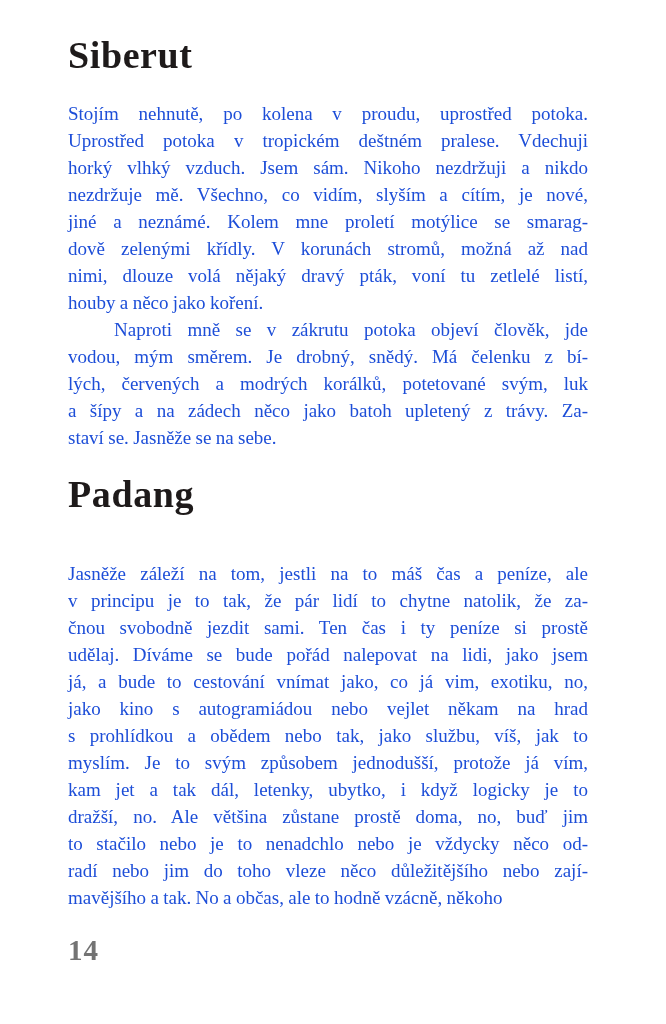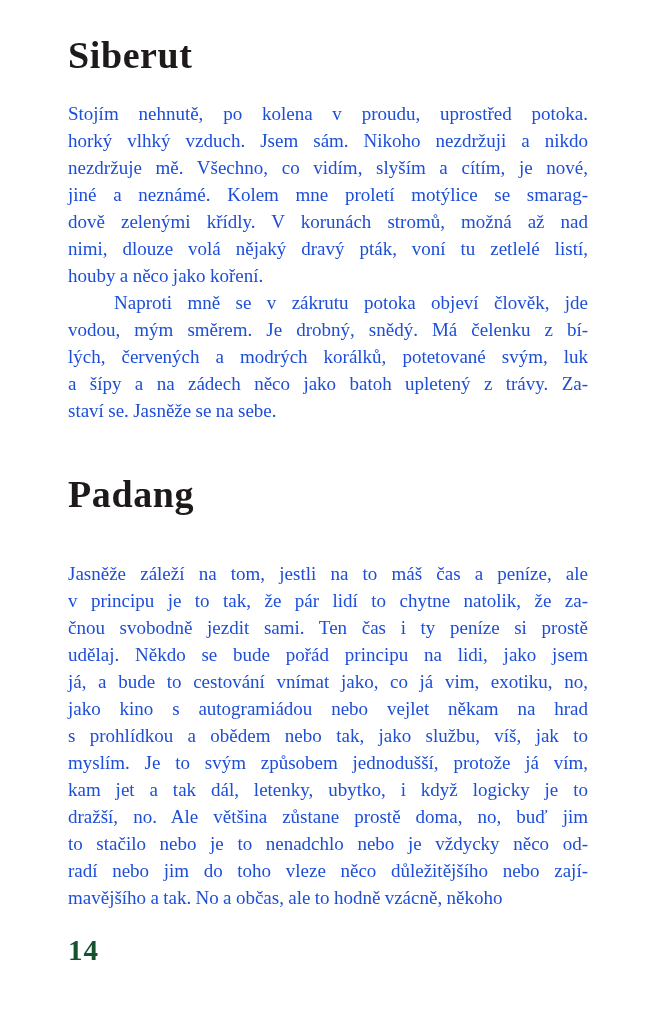--- a/index.html
+++ b/index.html
@@ -52,33 +52,34 @@
     text-indent: 46px;
   }
   .page-number {
     position: absolute;
     left: 57px;
     top: 933px;
     font-size: 29px;
     line-height: 34px;
     font-weight: 700;
     letter-spacing: 1px;
-    color: #14532d;
+    color: #737373;
   }
 </style>
 </head>
 <body>
 
 <div class="page">
 
   <h1 class="section-heading" id="heading-siberut">Siberut</h1>
 
   <div class="text-block" id="body-siberut">
     <div class="para">
         <div class="line">Stojím nehnutě, po kolena v proudu, uprostřed potoka.</div>
+        <div class="line">Uprostřed potoka v tropickém deštném pralese. Vdechuji</div>
         <div class="line">horký vlhký vzduch. Jsem sám. Nikoho nezdržuji a nikdo</div>
         <div class="line">nezdržuje mě. Všechno, co vidím, slyším a cítím, je nové,</div>
         <div class="line">jiné a neznámé. Kolem mne proletí motýlice se smarag-</div>
         <div class="line">dově zelenými křídly. V korunách stromů, možná až nad</div>
         <div class="line">nimi, dlouze volá nějaký dravý pták, voní tu zetlelé listí,</div>
         <div class="line last">houby a něco jako koření.</div>
       </div>
     <div class="para">
         <div class="line indent">Naproti mně se v zákrutu potoka objeví člověk, jde</div>
         <div class="line">vodou, mým směrem. Je drobný, snědý. Má čelenku z bí-</div>
@@ -88,21 +89,21 @@
       </div>
   </div>
 
   <h1 class="section-heading" id="heading-padang">Padang</h1>
 
   <div class="text-block" id="body-padang">
     <div class="para">
         <div class="line">Jasněže záleží na tom, jestli na to máš čas a peníze, ale</div>
         <div class="line">v principu je to tak, že pár lidí to chytne natolik, že za-</div>
         <div class="line">čnou svobodně jezdit sami. Ten čas i ty peníze si prostě</div>
-        <div class="line">udělaj. Někdo se bude pořád principu na lidi, jako jsem</div>
+        <div class="line">udělaj. Díváme se bude pořád nalepovat na lidi, jako jsem</div>
         <div class="line">já, a bude to cestování vnímat jako, co já vim, exotiku, no,</div>
         <div class="line">jako kino s autogramiádou nebo vejlet někam na hrad</div>
         <div class="line">s prohlídkou a obědem nebo tak, jako službu, víš, jak to</div>
         <div class="line">myslím. Je to svým způsobem jednodušší, protože já vím,</div>
         <div class="line">kam jet a tak dál, letenky, ubytko, i když logicky je to</div>
         <div class="line">dražší, no. Ale většina zůstane prostě doma, no, buď jim</div>
         <div class="line">to stačilo nebo je to nenadchlo nebo je vždycky něco od-</div>
         <div class="line">radí nebo jim do toho vleze něco důležitějšího nebo zají-</div>
         <div class="line last">mavějšího a tak. No a občas, ale to hodně vzácně, někoho</div>
       </div>

